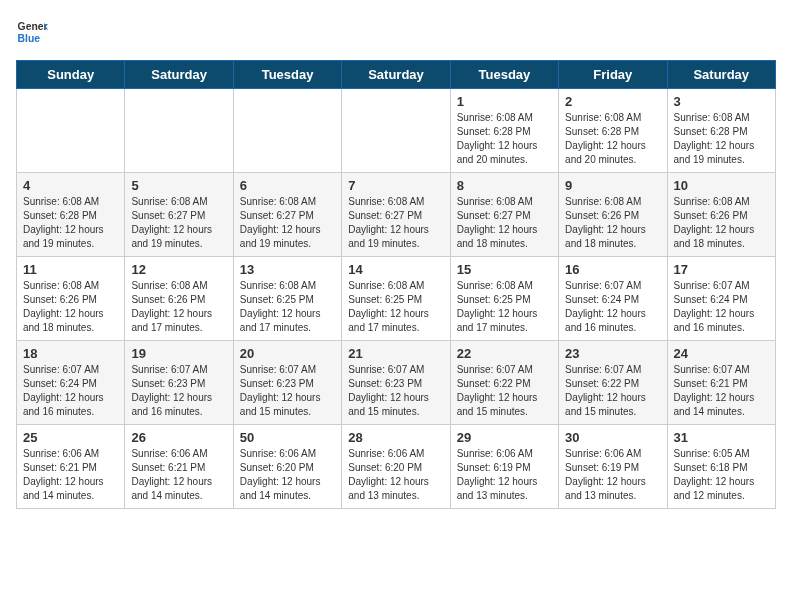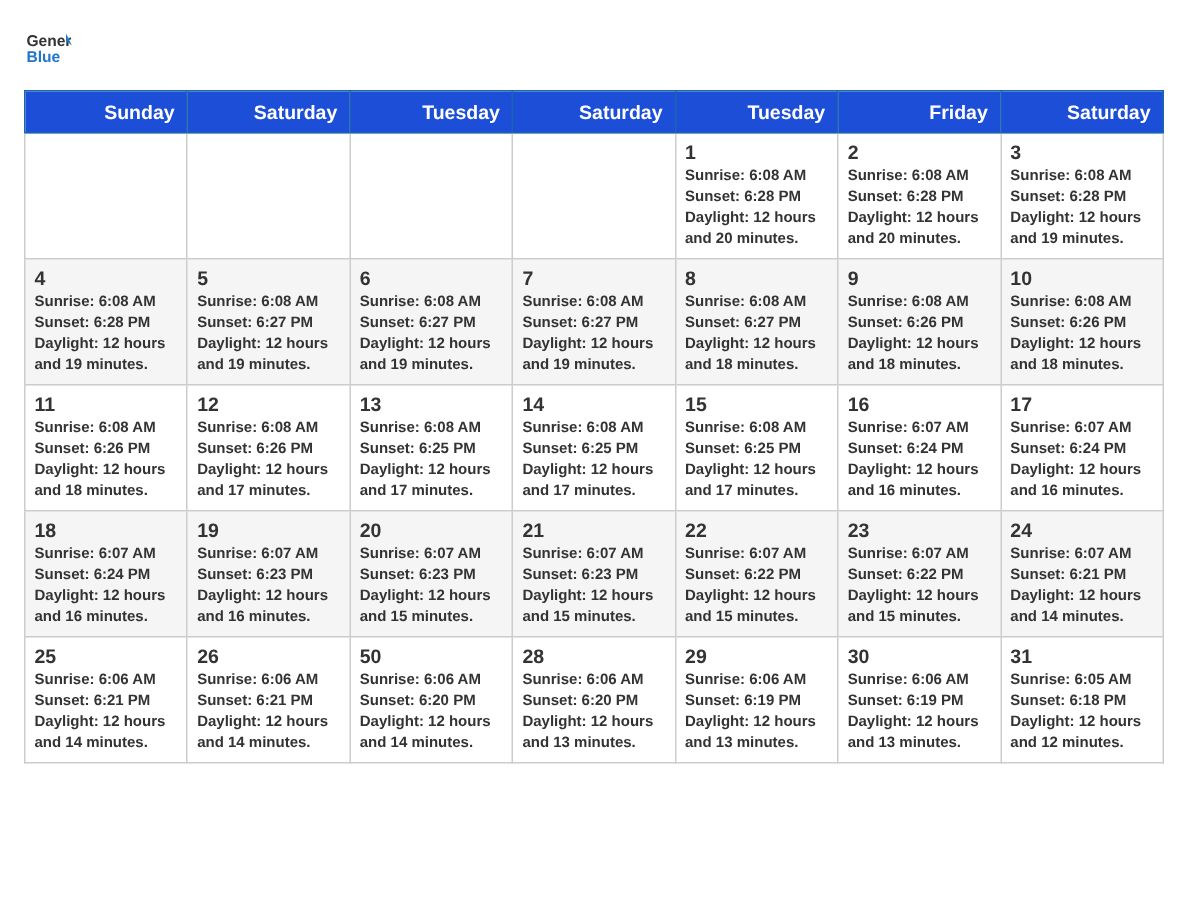--- a/index.html
+++ b/index.html
@@ -36,26 +36,26 @@
     .subtitle {
       font-size: 16px;
       color: #555;
     }
     .calendar {
       width: 100%;
       border-collapse: collapse;
       border: 1px solid #ccc;
     }
     .calendar th {
-      background-color: #1d4ed8;
+      background-color: #0c4a6e;
       color: #fff;
       font-size: 13px;
       font-weight: bold;
       padding: 6px 8px;
-      text-align: right;
+      text-align: center;
       border: 1px solid #1a65ad;
     }
     .calendar td {
       vertical-align: top;
       border: 1px solid #ccc;
       padding: 5px 6px;
       width: calc(100% / 7);
       min-height: 80px;
       font-size: 10.5px;
       color: #333;
@@ -70,21 +70,20 @@
     .day-number {
       font-size: 13px;
       font-weight: bold;
       display: block;
       margin-bottom: 2px;
     }
     .day-info {
       font-size: 10px;
       color: #333;
       line-height: 1.4;
-      font-weight: bold;
     }
     .empty-cell {
       background: #fff;
     }
   </style>
 </head>
 <body>
 
 <div class="header-area">
   <div class="logo-area">

